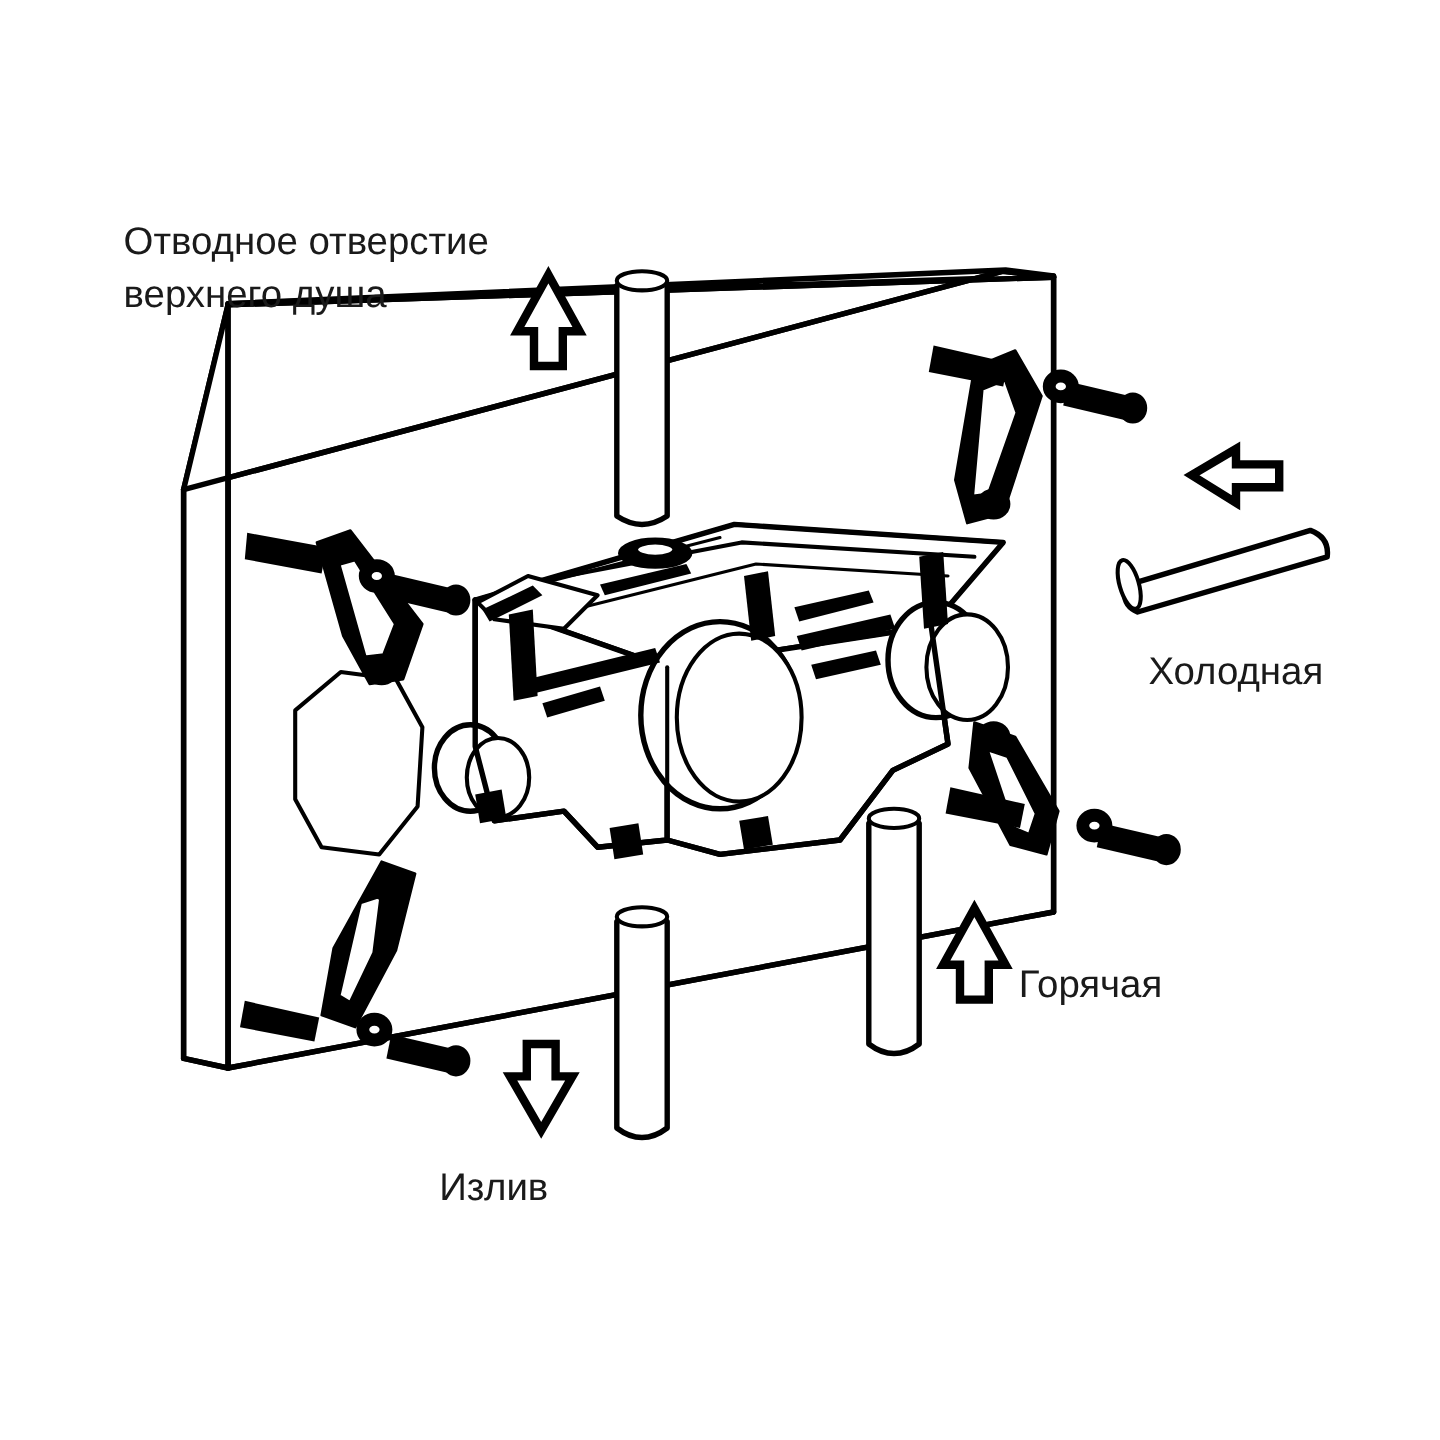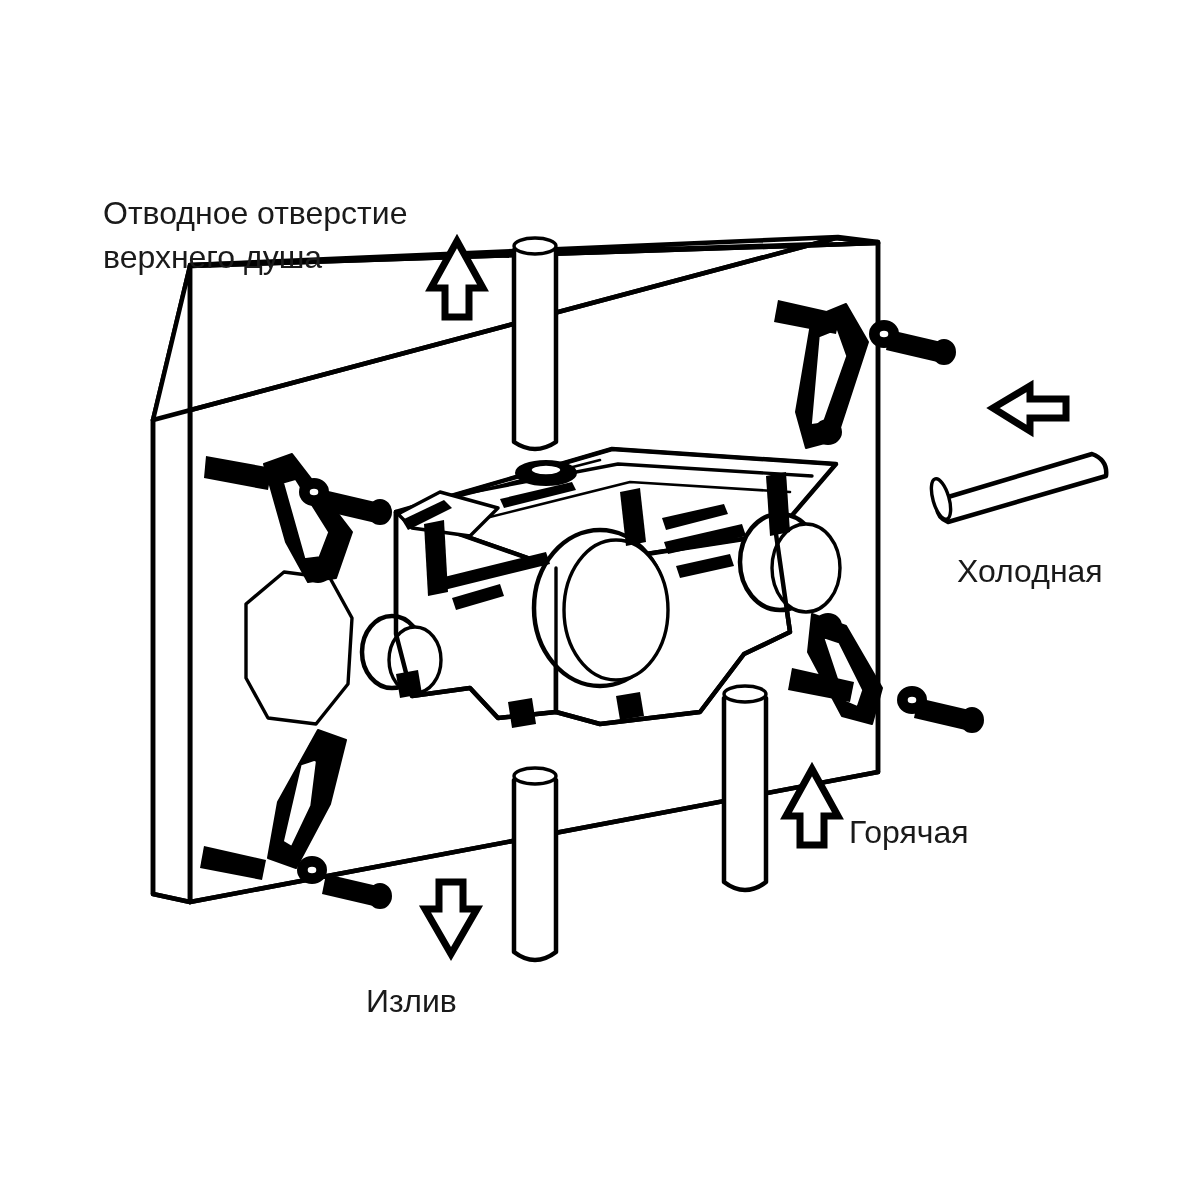--- a/index.html
+++ b/index.html
@@ -12,21 +12,21 @@
     width: 1200px;
     height: 1200px;
     font-family: "Liberation Sans", sans-serif;
     color: #1a1a1a;
     overflow: hidden;
     position: relative;
   }
   #diagram-root {
     position: absolute;
     left: 0;
-    top: 12px;
+    top: 0;
     width: 1200px;
     height: 1060px;
   }
   svg.figure {
     display: block;
     width: 1200px;
     height: 1200px;
   }
   .label-text {
     font-family: "Liberation Sans", sans-serif;

